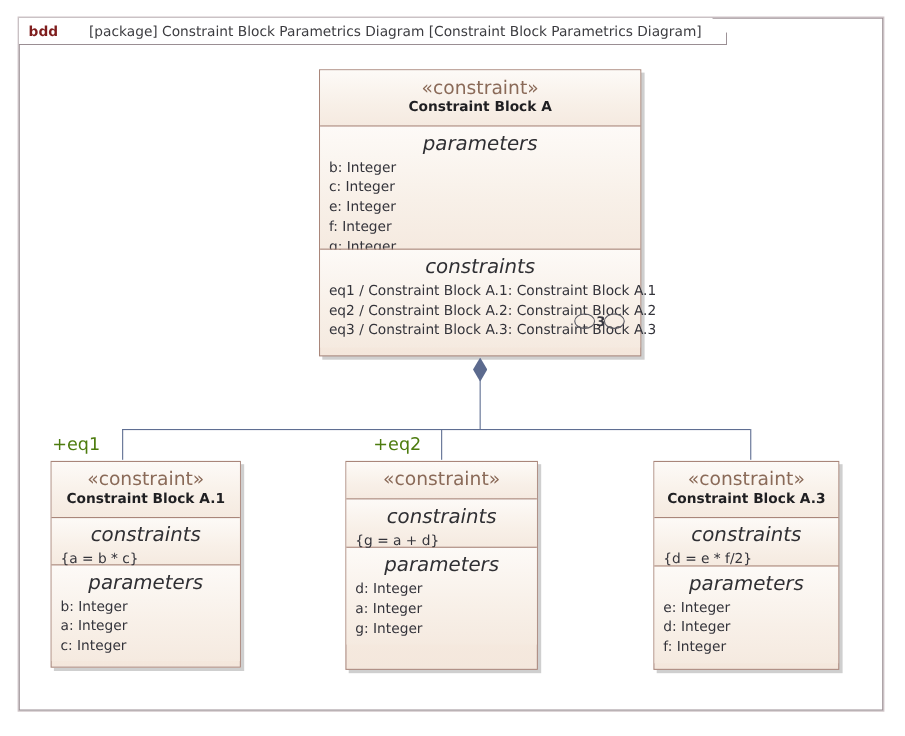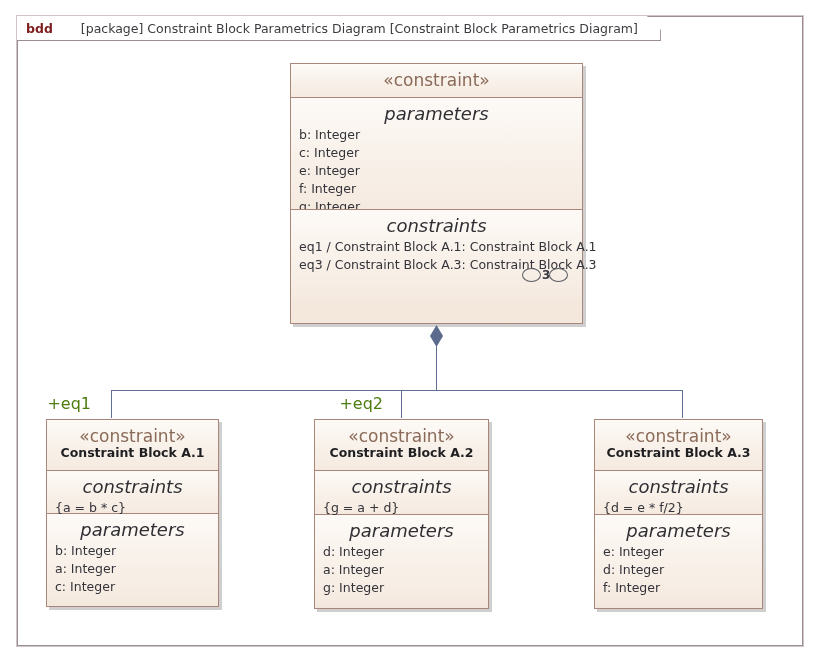--- a/index.html
+++ b/index.html
@@ -160,34 +160,36 @@
   <div class="frame"></div>
   <div class="frame-tab">
     <b>bdd</b>
       <span class="tab-rest">[package] Constraint Block Parametrics Diagram [Constraint Block Parametrics Diagram]</span>
   </div>
 
   <div class="block" style="left:290px; top:63px; width:293px; height:261px;">
 
     <div class="compartment hdr">
       <div class="stereotype">«constraint»</div>
+      <div class="block-name">Constraint Block A</div>
     </div>
 
     <div class="compartment" style="height:112px;">
       <div class="cmp-title">parameters</div>
       <div class="line-item">b: Integer</div>
       <div class="line-item">c: Integer</div>
       <div class="line-item">e: Integer</div>
       <div class="line-item">f: Integer</div>
       <div class="line-item">g: Integer</div>
     </div>
 
     <div class="compartment" style="height:90px; position:relative;">
       <div class="cmp-title">constraints</div>
       <div class="line-item">eq1 / Constraint Block A.1: Constraint Block A.1</div>
+      <div class="line-item">eq2 / Constraint Block A.2: Constraint Block A.2</div>
       <div class="line-item">eq3 / Constraint Block A.3: Constraint Block A.3</div>
 
       <div class="overlay-artifact" style="left:231px; top:58px; width:58px; height:14px;">
         <div class="artifact-ellipse" style="left:0; top:0;"></div>
         <div class="artifact-digit" style="left:20px; top:1px;">3</div>
         <div class="artifact-ellipse" style="left:27px; top:0;"></div>
       </div>
     </div>
   </div>
 
@@ -216,21 +218,20 @@
       <div class="cmp-title">parameters</div>
       <div class="line-item">b: Integer</div>
       <div class="line-item">a: Integer</div>
       <div class="line-item">c: Integer</div>
     </div>
   </div>
 
   <div class="block" style="left:314px; top:419px; width:175px; height:190px;">
     <div class="compartment hdr">
       <div class="stereotype">«constraint»</div>
-      <div class="block-name">Constraint Block A.2</div>
     </div>
     <div class="compartment" style="height:44px;">
       <div class="cmp-title">constraints</div>
       <div class="line-item">{g = a + d}</div>
     </div>
     <div class="compartment" style="height:89px;">
       <div class="cmp-title">parameters</div>
       <div class="line-item">d: Integer</div>
       <div class="line-item">a: Integer</div>
       <div class="line-item">g: Integer</div>

